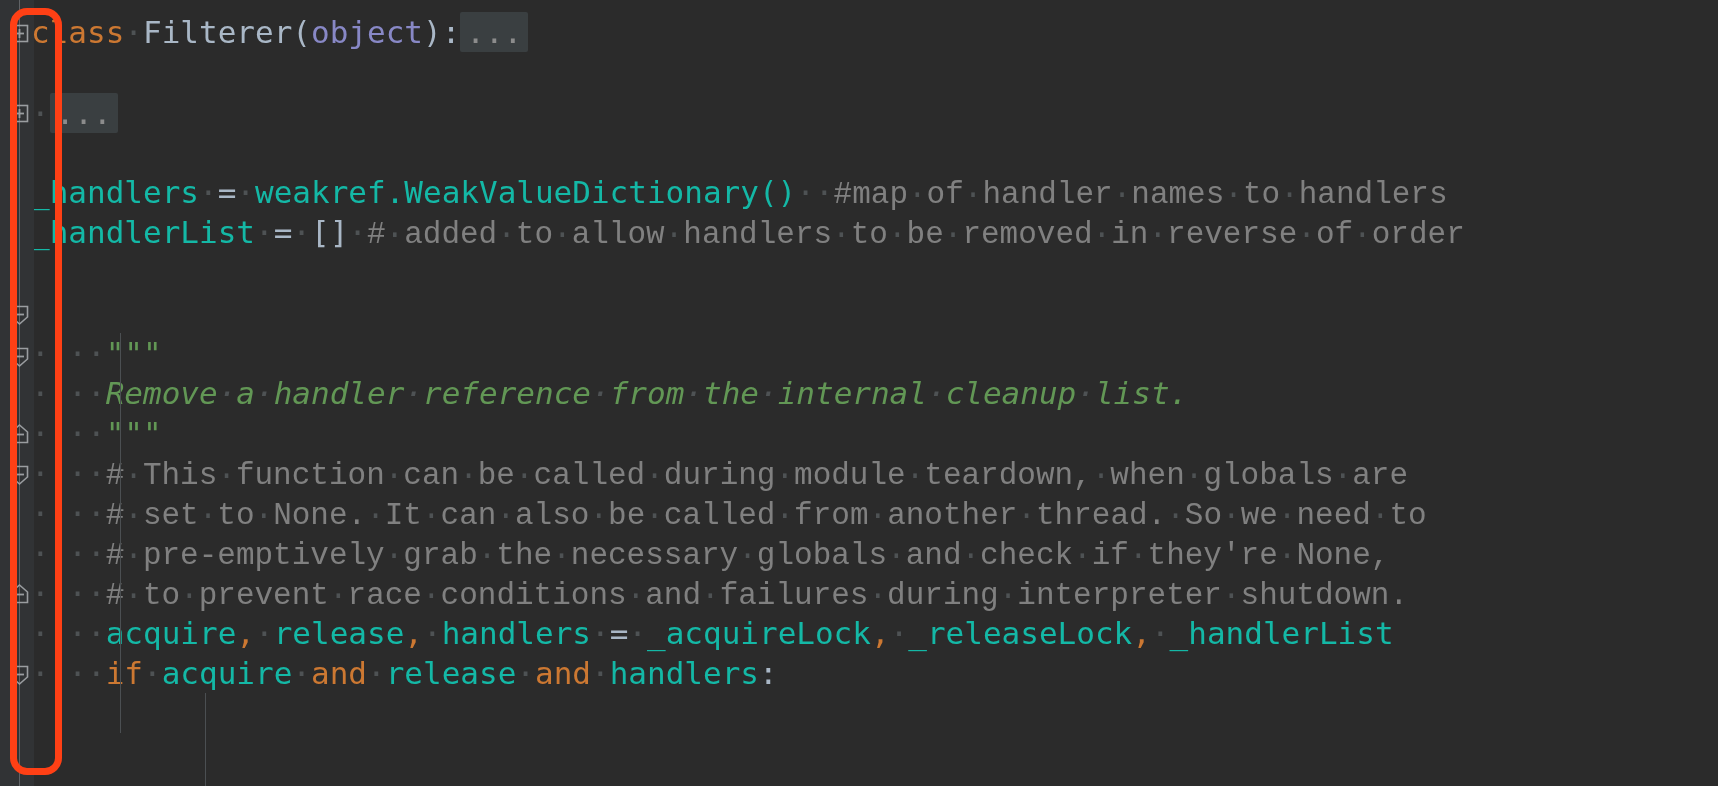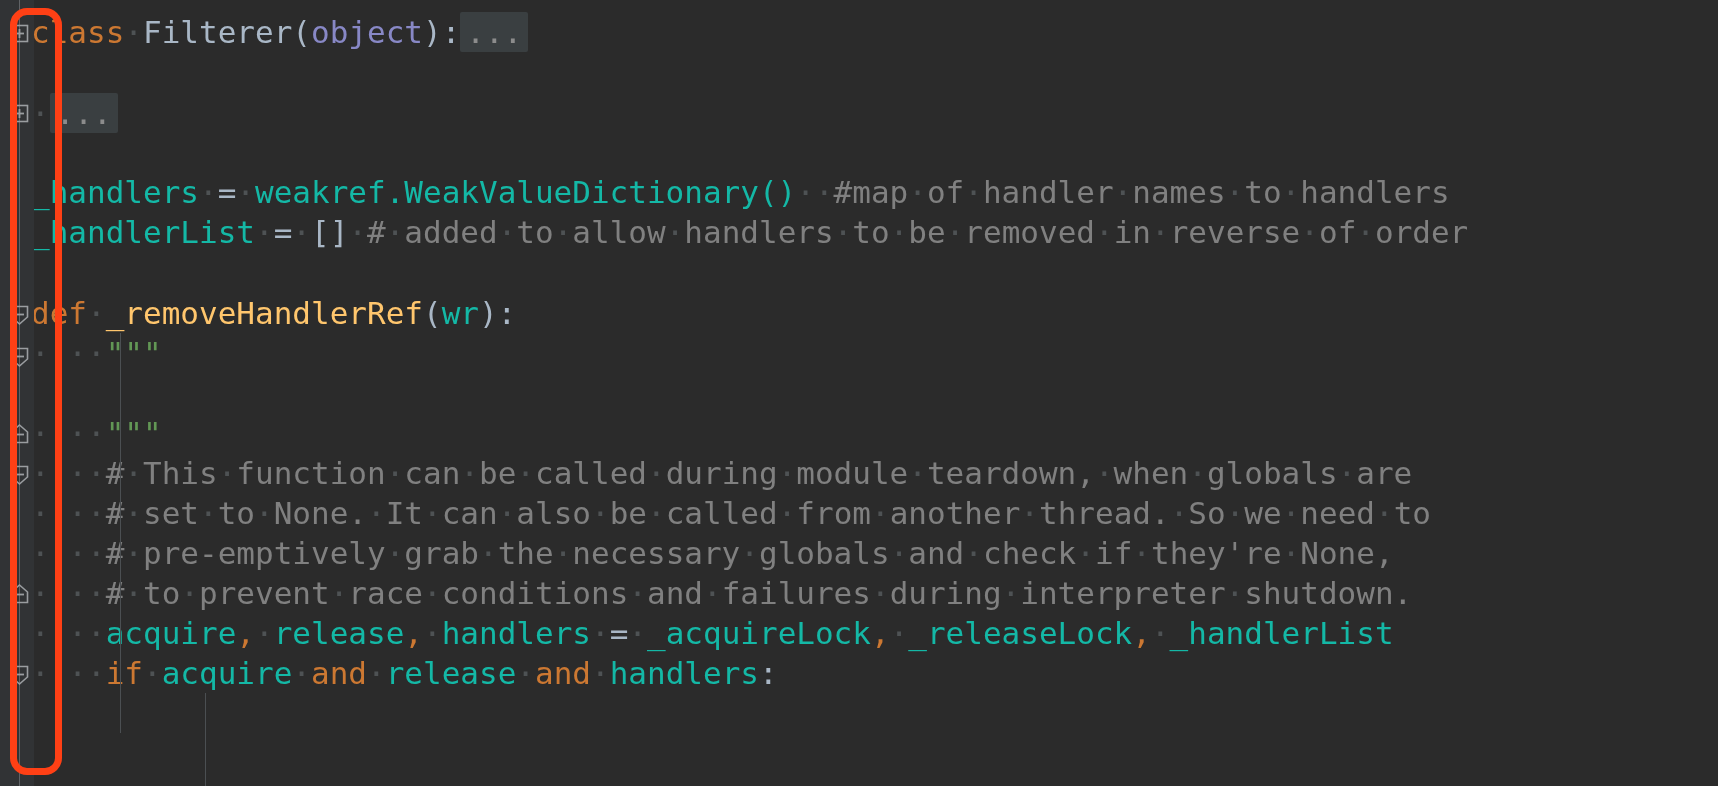--- a/index.html
+++ b/index.html
@@ -77,21 +77,21 @@
     z-index: 1;
   }
 
   
   .kw       { color: #cc7832; }
   .def      { color: #cc7832; }
   .fnname   { color: #ffc66d; }
   .cls      { color: #a9b7c6; }
   .builtin  { color: #8888c6; }
   .plain    { color: #14b8a6; }
-  .comment  { color: #808080; }
+  .comment  { color: #808080; font-family: Liberation Mono, monospace; }
   .docstr   { color: #629755; font-style: italic; }
   .punc     { color: #a9b7c6; }
   .op       { color: #a9b7c6; }
   .ws       { color: #4e5254; }
 
   .fold-badge {
     background: #3a3f41;
     color: #8c8c8c;
     padding: 2px 6px;
     border-radius: 2px;
@@ -111,22 +111,22 @@
 </head>
 <body>
 
 <div id="editor">
 
   <div id="code">
       <div class="line" style="top: 12px; left: 31px;"><span class="kw">class</span><span class="ws">·</span><span class="cls">Filterer</span><span class="punc">(</span><span class="builtin">object</span><span class="punc">):</span><span class="fold-badge">...</span></div>
       <div class="line" style="top: 93px; left: 31px;"><span class="ws">·</span><span class="fold-badge">...</span></div>
       <div class="line" style="top: 172px; left: 31px;"><span class="plain">_handlers</span><span class="ws">·</span><span class="op">=</span><span class="ws">·</span><span class="plain">weakref.WeakValueDictionary()</span><span class="ws">··</span><span class="comment">#map<span class="ws">·</span>of<span class="ws">·</span>handler<span class="ws">·</span>names<span class="ws">·</span>to<span class="ws">·</span>handlers</span></div>
       <div class="line" style="top: 212px; left: 31px;"><span class="plain">_handlerList</span><span class="ws">·</span><span class="op">=</span><span class="ws">·</span><span class="punc">[]</span><span class="ws">·</span><span class="comment">#<span class="ws">·</span>added<span class="ws">·</span>to<span class="ws">·</span>allow<span class="ws">·</span>handlers<span class="ws">·</span>to<span class="ws">·</span>be<span class="ws">·</span>removed<span class="ws">·</span>in<span class="ws">·</span>reverse<span class="ws">·</span>of<span class="ws">·</span>order</span></div>
-      <div class="line" style="top: 293px; left: 31px;"><span class="def">def</span><span class="ws">·</span><span class="fnname">_removeHandlerRef</span><span class="punc">(</span><span class="plain">wr</span><span class="punc">):</span></div>
       <div class="line" style="top: 333px; left: 31px;"><span class="ws">····</span><span class="docstr">"""</span></div>
+      <div class="line" style="top: 373px; left: 31px;"><span class="ws">····</span><span class="docstr">Remove<span class="ws">·</span>a<span class="ws">·</span>handler<span class="ws">·</span>reference<span class="ws">·</span>from<span class="ws">·</span>the<span class="ws">·</span>internal<span class="ws">·</span>cleanup<span class="ws">·</span>list.</span></div>
       <div class="line" style="top: 413px; left: 31px;"><span class="ws">····</span><span class="docstr">"""</span></div>
       <div class="line" style="top: 453px; left: 31px;"><span class="ws">····</span><span class="comment">#<span class="ws">·</span>This<span class="ws">·</span>function<span class="ws">·</span>can<span class="ws">·</span>be<span class="ws">·</span>called<span class="ws">·</span>during<span class="ws">·</span>module<span class="ws">·</span>teardown,<span class="ws">·</span>when<span class="ws">·</span>globals<span class="ws">·</span>are</span></div>
       <div class="line" style="top: 493px; left: 31px;"><span class="ws">····</span><span class="comment">#<span class="ws">·</span>set<span class="ws">·</span>to<span class="ws">·</span>None.<span class="ws">·</span>It<span class="ws">·</span>can<span class="ws">·</span>also<span class="ws">·</span>be<span class="ws">·</span>called<span class="ws">·</span>from<span class="ws">·</span>another<span class="ws">·</span>thread.<span class="ws">·</span>So<span class="ws">·</span>we<span class="ws">·</span>need<span class="ws">·</span>to</span></div>
       <div class="line" style="top: 533px; left: 31px;"><span class="ws">····</span><span class="comment">#<span class="ws">·</span>pre-emptively<span class="ws">·</span>grab<span class="ws">·</span>the<span class="ws">·</span>necessary<span class="ws">·</span>globals<span class="ws">·</span>and<span class="ws">·</span>check<span class="ws">·</span>if<span class="ws">·</span>they're<span class="ws">·</span>None,</span></div>
       <div class="line" style="top: 573px; left: 31px;"><span class="ws">····</span><span class="comment">#<span class="ws">·</span>to<span class="ws">·</span>prevent<span class="ws">·</span>race<span class="ws">·</span>conditions<span class="ws">·</span>and<span class="ws">·</span>failures<span class="ws">·</span>during<span class="ws">·</span>interpreter<span class="ws">·</span>shutdown.</span></div>
       <div class="line" style="top: 613px; left: 31px;"><span class="ws">····</span><span class="plain">acquire</span><span class="kw">,</span><span class="ws">·</span><span class="plain">release</span><span class="kw">,</span><span class="ws">·</span><span class="plain">handlers</span><span class="ws">·</span><span class="op">=</span><span class="ws">·</span><span class="plain">_acquireLock</span><span class="kw">,</span><span class="ws">·</span><span class="plain">_releaseLock</span><span class="kw">,</span><span class="ws">·</span><span class="plain">_handlerList</span></div>
       <div class="line" style="top: 653px; left: 31px;"><span class="ws">····</span><span class="kw">if</span><span class="ws">·</span><span class="plain">acquire</span><span class="ws">·</span><span class="kw">and</span><span class="ws">·</span><span class="plain">release</span><span class="ws">·</span><span class="kw">and</span><span class="ws">·</span><span class="plain">handlers</span><span class="punc">:</span></div>
     </div>
 
   <div id="guides">

